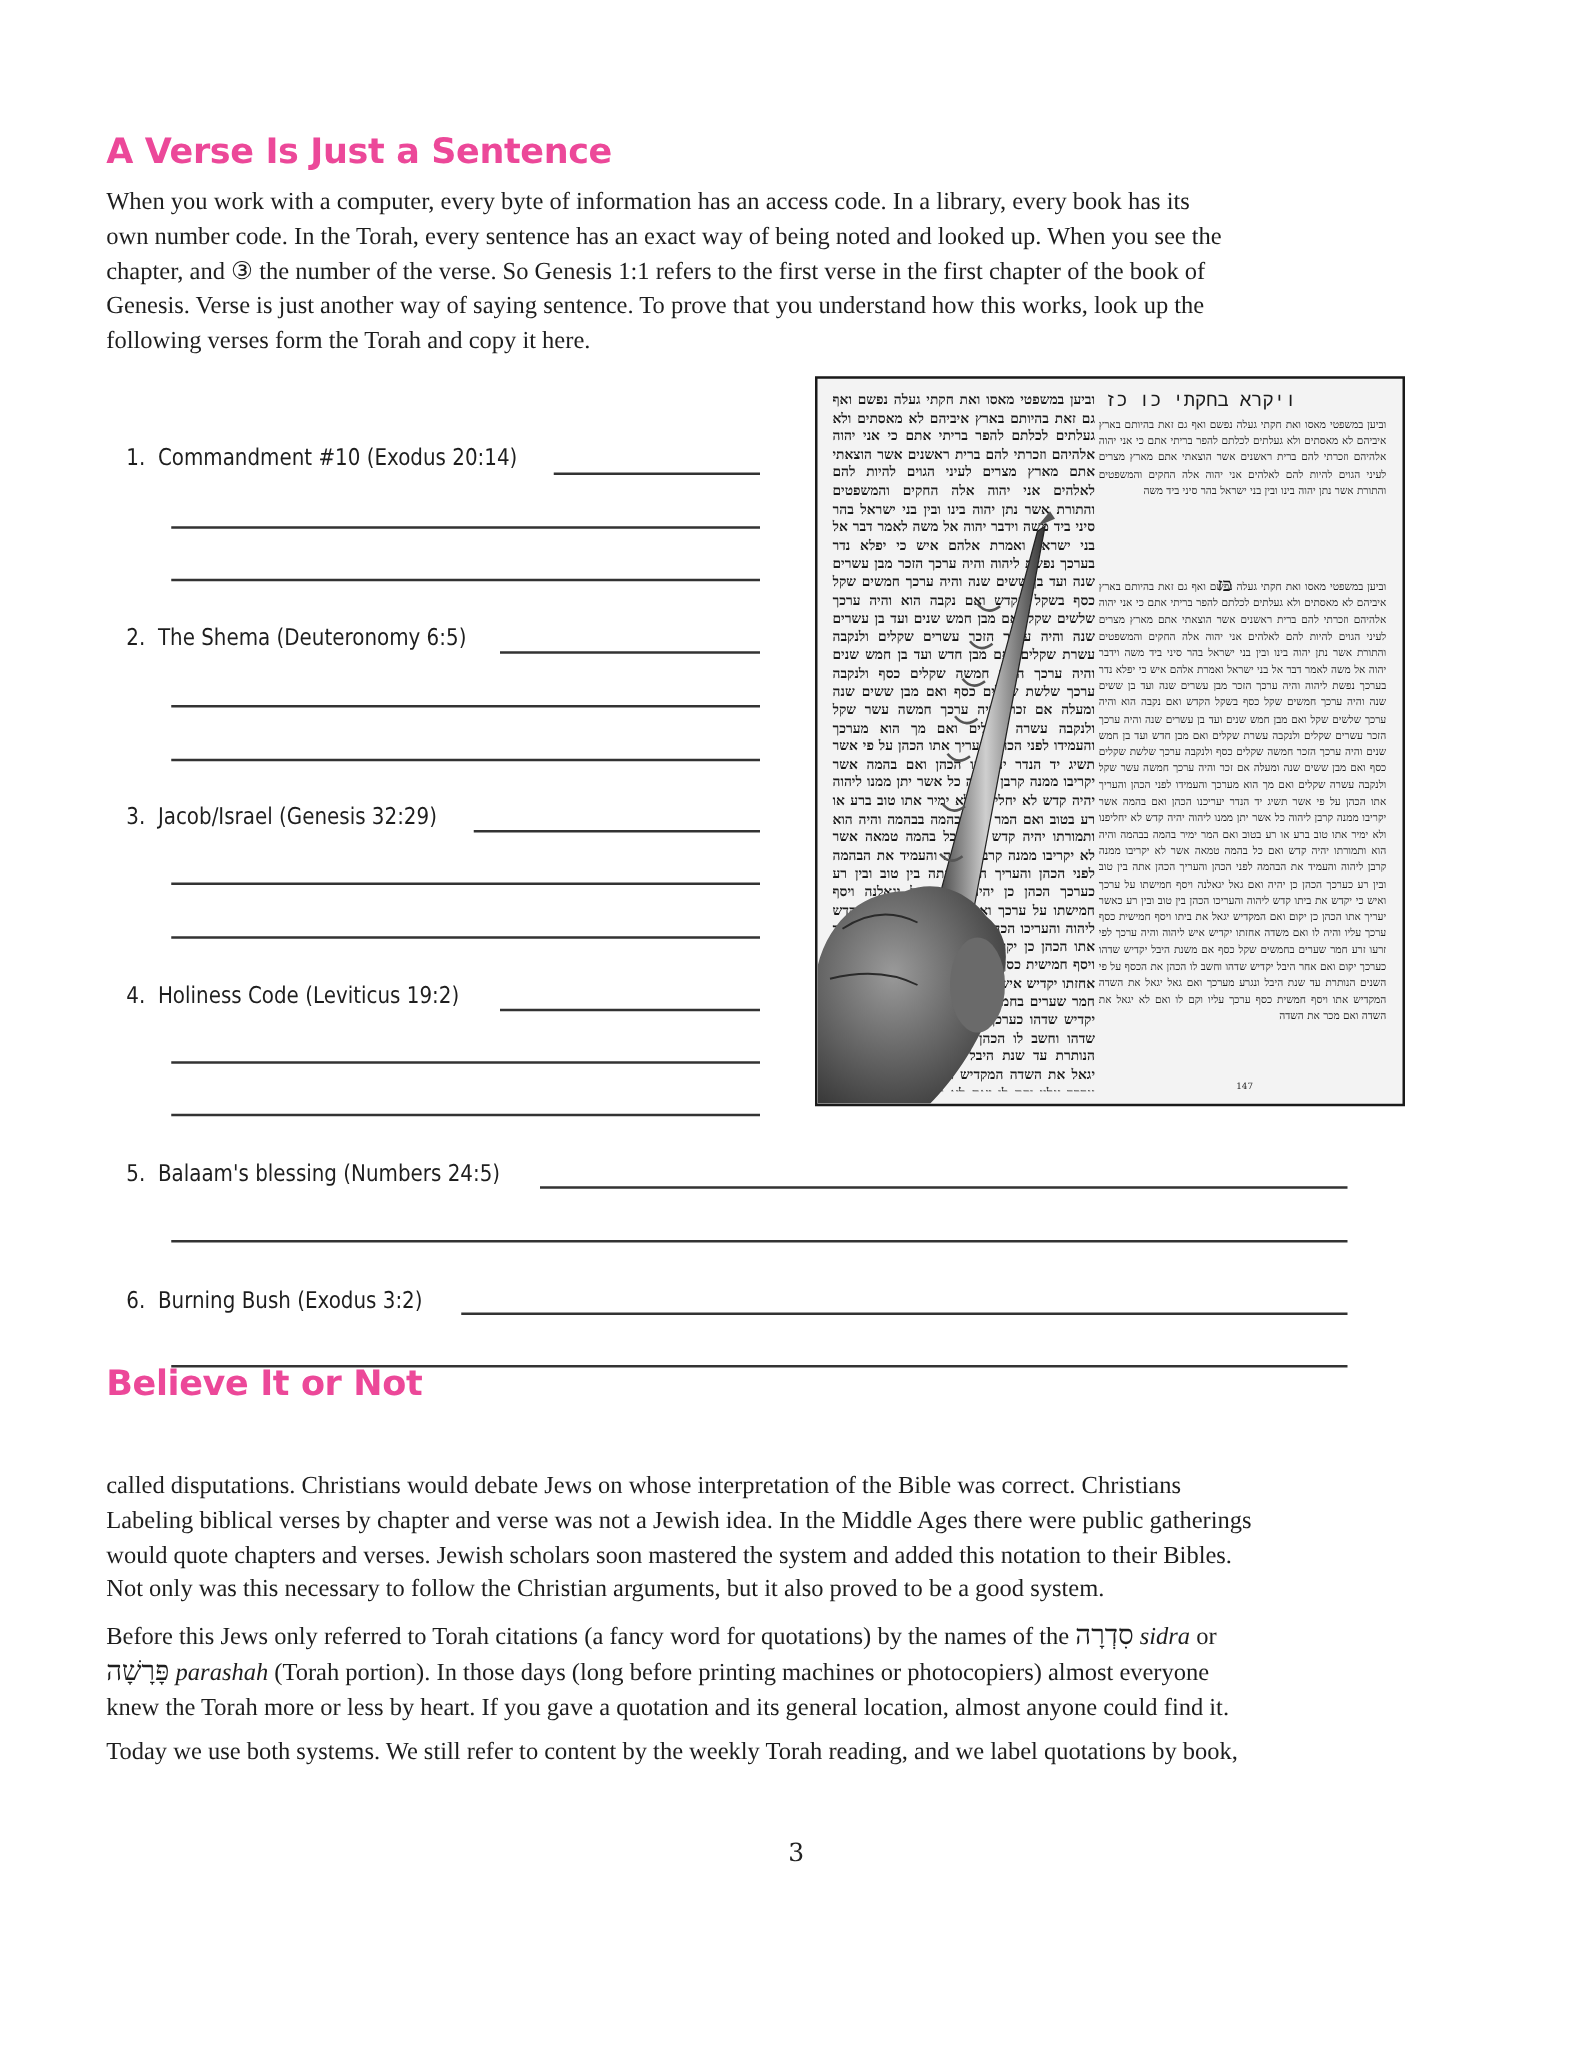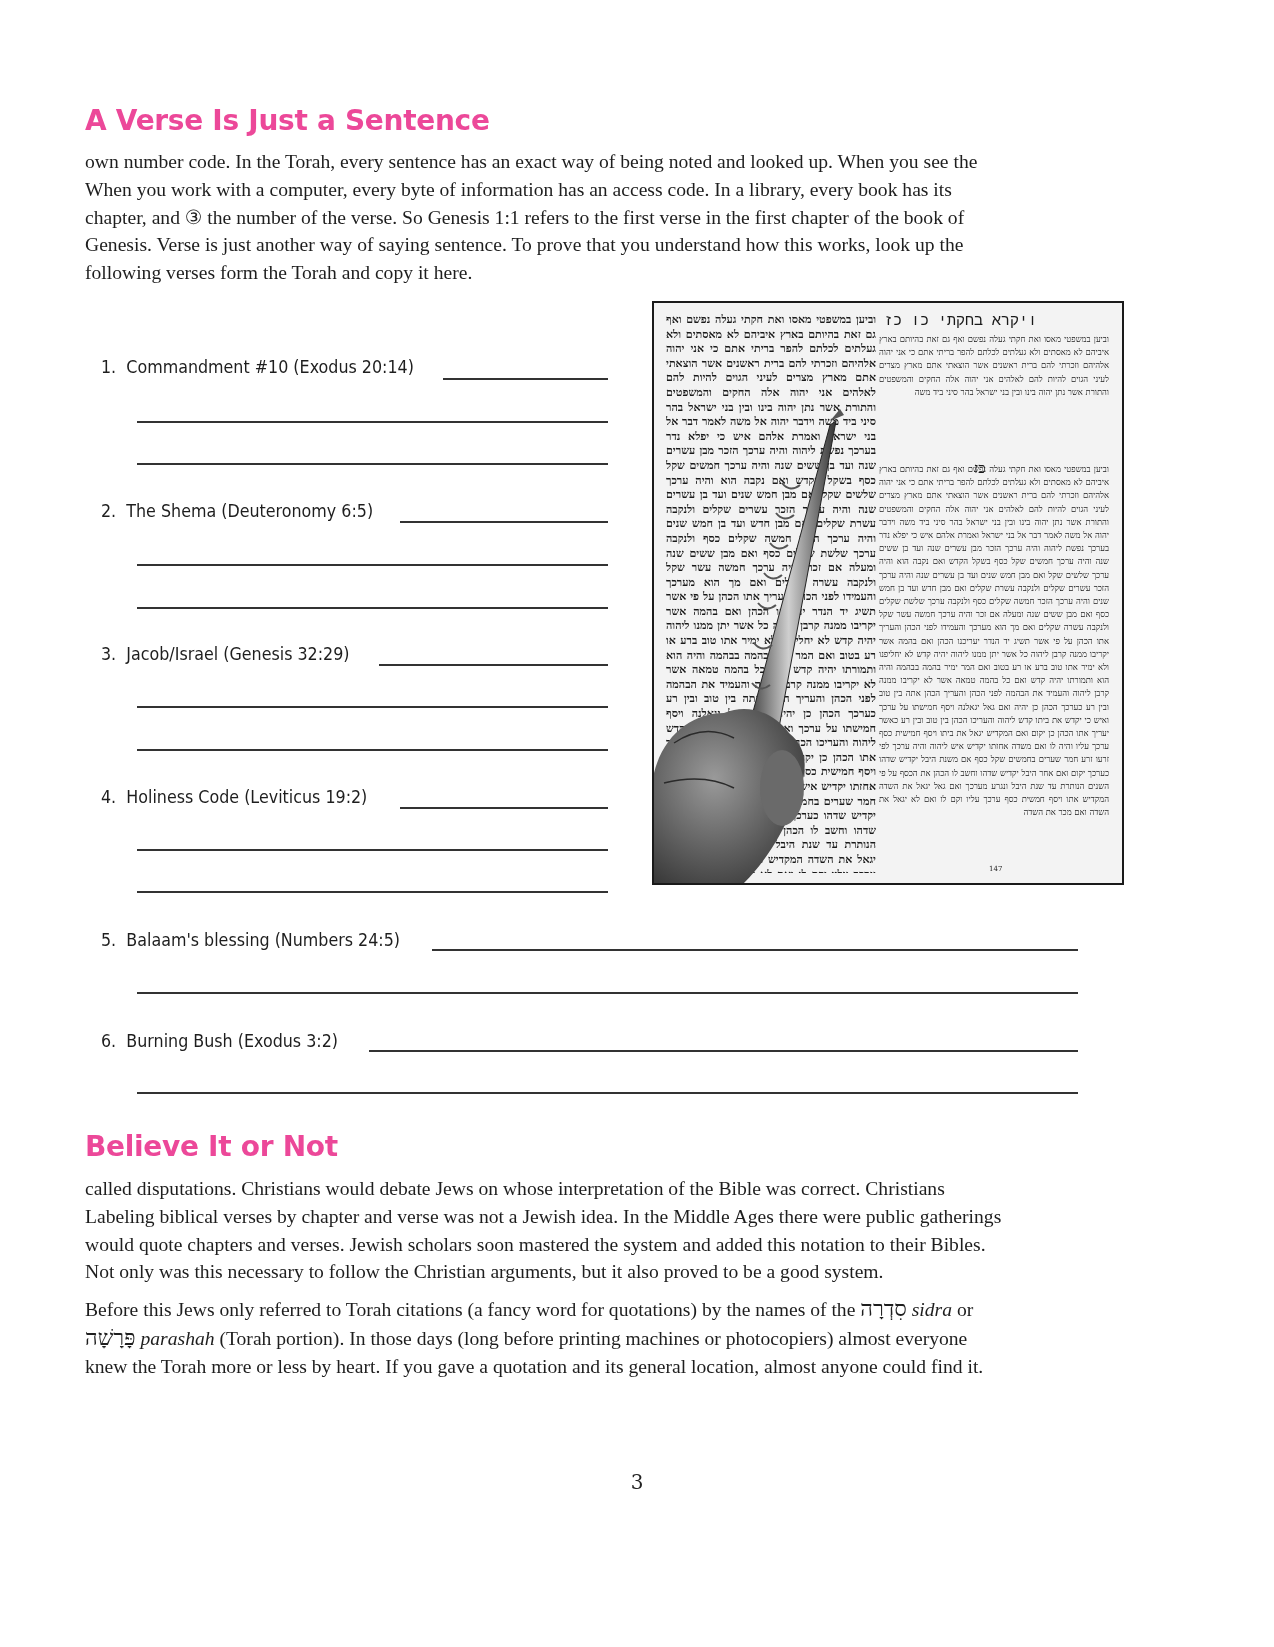--- a/index.html
+++ b/index.html
@@ -46,22 +46,22 @@
     position: absolute; left: 0; width: 1274px; top: 1470px; text-align: center;
     font-family: "DejaVu Serif", "Liberation Serif", serif; font-size: 20px; color: #222;
   }
 </style>
 </head>
 <body>
 
 <h2 class="section-title" style="top:104px;">A Verse Is Just a Sentence</h2>
 
 <div class="para" style="top:148px;">
+  <div>When you work with a computer, every byte of information has an access code. In a library, every book has its</div>
   <div>own number code. In the Torah, every sentence has an exact way of being noted and looked up. When you see the</div>
-  <div>When you work with a computer, every byte of information has an access code. In a library, every book has its</div>
   <div>chapter, and ③ the number of the verse. So Genesis 1:1 refers to the first verse in the first chapter of the book of</div>
   <div>Genesis. Verse is just another way of saying sentence. To prove that you understand how this works, look up the</div>
   <div>following verses form the Torah and copy it here.</div>
 </div>
 
 <div class="item-label" style="top:356px;">
   <span>1.</span>&nbsp;&nbsp;<span>Commandment #10 (Exodus 20:14)</span>
 </div>
 <div class="rule" style="left:443px; width:165px; top:378px;"></div>
 <div class="rule" style="left:137px; width:471px; top:421px;"></div>
@@ -124,31 +124,32 @@
     <path d="M104 300 q8 10 18 2 M110 270 q8 10 18 2 M116 240 q8 10 18 2 M122 210 q8 10 18 2 M128 180 q8 10 18 2 M100 340 q8 10 18 2 M98 380 q8 10 18 2" stroke="#555" fill="none" stroke-width="2"></path>
 
     <path d="M176 118 l10 -12 l4 6 z" fill="#555"></path>
 
     <path d="M0 470 C10 430 40 410 70 410 C95 400 120 410 135 430 C160 450 150 480 140 500 C130 530 110 560 90 580 L0 580 Z" fill="url(#skin)"></path>
     <ellipse cx="128" cy="485" rx="22" ry="38" fill="#6a6a6a"></ellipse>
     <path d="M20 440 q30 -20 60 -5 M10 480 q40 -10 70 5" stroke="#2a2a2a" fill="none" stroke-width="1.5"></path>
   </svg>
 </div>
 
-<h2 class="section-title" style="top:1130px;">Believe It or Not</h2>
+<h2 class="section-title" style="top:1090px;">Believe It or Not</h2>
 
 <div class="para" style="top:1175px;">
   <div>called disputations. Christians would debate Jews on whose interpretation of the Bible was correct. Christians</div>
   <div>Labeling biblical verses by chapter and verse was not a Jewish idea. In the Middle Ages there were public gatherings</div>
   <div>would quote chapters and verses. Jewish scholars soon mastered the system and added this notation to their Bibles.</div>
   <div>Not only was this necessary to follow the Christian arguments, but it also proved to be a good system.</div>
 </div>
 
 <div class="para" style="top:1295px;">
   <div><span>Before this Jews only referred to Torah citations (a fancy word for quotations) by the names of the </span><span class="heb">סִדְרָה</span> <i>sidra</i><span> or</span></div>
   <div><span class="heb">פָּרָשָׁה</span> <i>parashah</i><span> (Torah portion). In those days (long before printing machines or photocopiers) almost everyone</span></div>
   <div>knew the Torah more or less by heart. If you gave a quotation and its general location, almost anyone could find it.</div>
 </div>
 
 <div class="para" style="top:1388px;">
+  <div>Today we use both systems. We still refer to content by the weekly Torah reading, and we label quotations by book,</div>
 </div>
 
 <div class="page-number">3</div>
 
 </body></html>

